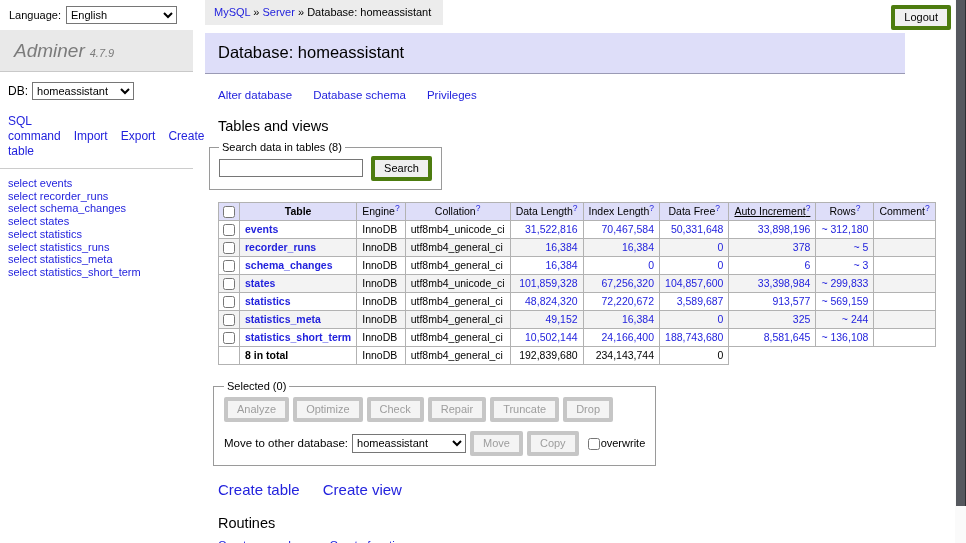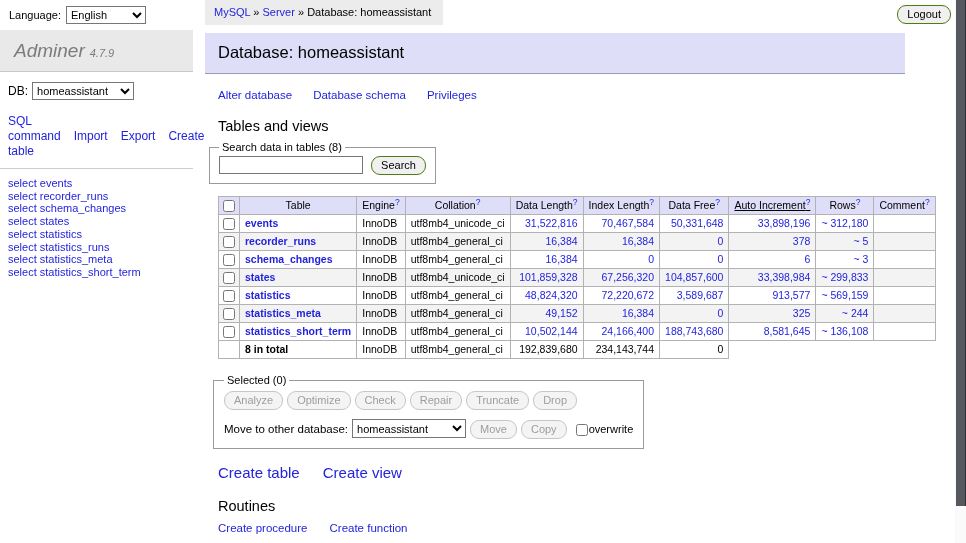--- a/index.html
+++ b/index.html
@@ -7,21 +7,21 @@
   body {
     width:966px; height:543px; overflow:hidden; position:relative;
     background:#fff; color:#000;
     font-family:"Liberation Sans", sans-serif; font-size:11px;
   }
   a { color:#2323dd; text-decoration:none; cursor:pointer; }
   select, input, button { font-family:"Liberation Sans", sans-serif; }
 
   
   #language-bar { position:absolute; top:6px; left:9px; font-size:11px; }
-  #language-bar select { width:80px; height:18px; font-size:11px; margin-left:5px; border:1px solid #767676; background:#fff; }
+  #language-bar select { width:111px; height:18px; font-size:11px; margin-left:5px; border:1px solid #767676; background:#fff; }
 
   
   #sidebar { position:absolute; top:30px; left:0; width:193px; }
   #brand { background:#e9e9e9; border-bottom:1px solid #c9c9c9; padding:10px 14px 9px; color:#7b7b7b; font-style:italic; }
   #brand .brand-name { font-size:19px; }
   #brand .brand-ver { font-size:11px; margin-left:5px; }
   .db-row { margin:10px 8px 0; font-size:12px; }
   .db-row select { width:102px; height:18px; font-size:11px; margin-left:4px; border:1px solid #767676; background:#fff; }
   #sidebar-actions { margin:14px 8px 0; font-size:12px; line-height:15px; }
   #sidebar-actions a { margin-right:13px; }
@@ -34,42 +34,42 @@
   #scroll-thumb { position:absolute; top:0; left:1px; width:10px; height:506px; background:#55585e; border-right:1px solid #2e2f33; }
 
   
   #main { position:absolute; left:205px; top:0; width:700px; }
   #breadcrumb { display:inline-block; background:#ececec; height:25px; line-height:25px; padding:0 12px 0 9px; font-size:11px; }
   #breadcrumb .sep { color:#000; }
   #logout-btn { position:absolute; top:5px; right:15px; }
 
   .btn {
     font-size:11px; padding:2px 9px; line-height:13px;
-    background:#f0f0f0; border:1px solid #4d7c0f; border-radius:9px; color:#000;
+    background:#f0f0f0; border:4px solid #4d7c0f; border-radius:2px; color:#000;
   }
   .btn:disabled { color:#9d9d9d; background:#f4f4f4; border-color:#c6c6c6; }
 
   #h2-bar { margin:8px 0 0; background:#dedef9; border-bottom:1px solid #9a9ab5; padding:10px 13px 11px; font-size:16.5px; font-weight:normal; }
 
   #db-links { margin:15px 0 0 13px; font-size:11.5px; }
   #db-links a { margin-right:21px; }
 
   h3.section { margin:17px 0 0 13px; font-size:14.5px; font-weight:normal; }
 
   fieldset { border:1px solid #9a9a9a; display:inline-block; margin:0; }
   legend { font-size:11px; padding:0 3px; }
   #search-fieldset { margin:7px 0 0 4px; padding:3px 9px 8px; }
   #search-input { width:144px; height:18px; border:1px solid #767676; font-size:11px; padding:1px 3px; }
   #search-btn { margin-left:5px; }
 
   
   table { margin:12px 0 0 13px; border-collapse:collapse; font-size:10.5px; }
   th, td { border:1px solid #b2b2b2; padding:2px 5px; line-height:13px; white-space:nowrap; }
   thead th { background:#dedef9; font-weight:normal; text-align:center; }
-  thead th.name-h { font-weight:normal; }
+  thead th.name-h { font-weight:bold; }
   sup.help { font-size:8.5px; line-height:0; }
   tbody tr:nth-child(even) td { background:#f3f3f3; }
   td.check, th.check { width:20px; text-align:center; padding:1px 3px; }
   td.name a { font-weight:bold; }
   td.num, td.rows-col { text-align:right; }
   tfoot td.label { font-weight:bold; }
   tfoot td.num { text-align:right; }
   input[type="checkbox"] { width:12px; height:12px; margin:1px; vertical-align:middle; }
 
   

